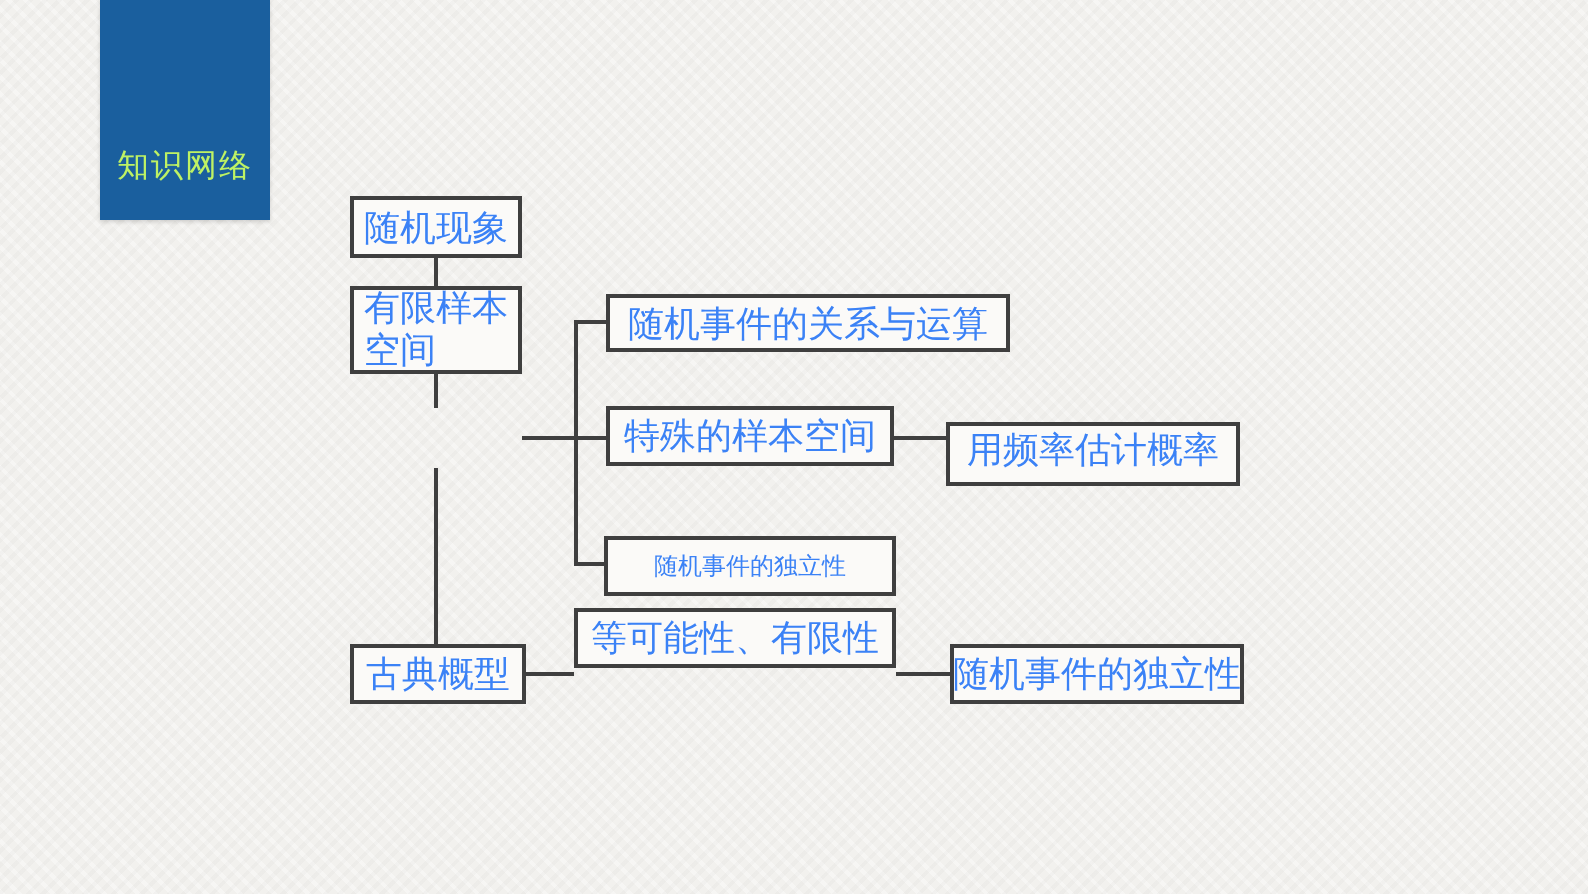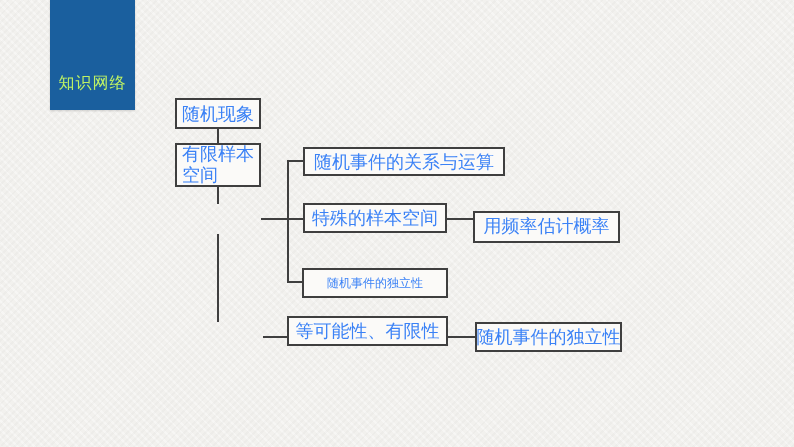--- a/index.html
+++ b/index.html
@@ -56,21 +56,21 @@
   }
 
   #n-random-phenomenon   { left: 175px; top:  98px; width:  86px; height: 31px; }
   #n-finite-sample-space { left: 175px; top: 143px; width:  86px; height: 44px; }
   #n-random-event        { left: 175px; top: 204px; width:  86px; height: 30px; }
   #n-relations-ops       { left: 303px; top: 147px; width: 202px; height: 29px; }
   #n-event-probability   { left: 303px; top: 203px; width: 144px; height: 30px; }
   #n-frequency-estimate  { left: 473px; top: 211px; width: 147px; height: 32px; font-family: Liberation Mono, monospace; }
   #n-independence        { left: 302px; top: 268px; width: 146px; height: 30px; font-size: 12px; font-family: Liberation Serif, serif; }
   #n-classical-model     { left: 175px; top: 322px; width:  88px; height: 30px; }
-  #n-equally-likely      { left: 287px; top: 316px; width: 161px; height: 30px; }
+  #n-equally-likely      { left: 287px; top: 304px; width: 161px; height: 30px; }
   #n-special-space       { left: 475px; top: 322px; width: 147px; height: 30px; }
 
   
   .edge { position: absolute; background: #3f3f3f; }
 </style>
 </head>
 <body>
 
 <div class="slide">
 
@@ -98,18 +98,19 @@
 
 
   <div class="node" id="n-relations-ops">随机事件的关系与运算</div>
 
   <div class="node" id="n-event-probability">特殊的样本空间</div>
 
   <div class="node" id="n-frequency-estimate">用频率估计概率</div>
 
   <div class="node" id="n-independence">随机事件的独立性</div>
 
+  <div class="node" id="n-classical-model">古典概型</div>
 
   <div class="node" id="n-equally-likely">等可能性、有限性</div>
 
   <div class="node" id="n-special-space">随机事件的独立性</div>
 
 </div>
 
 </body></html>

